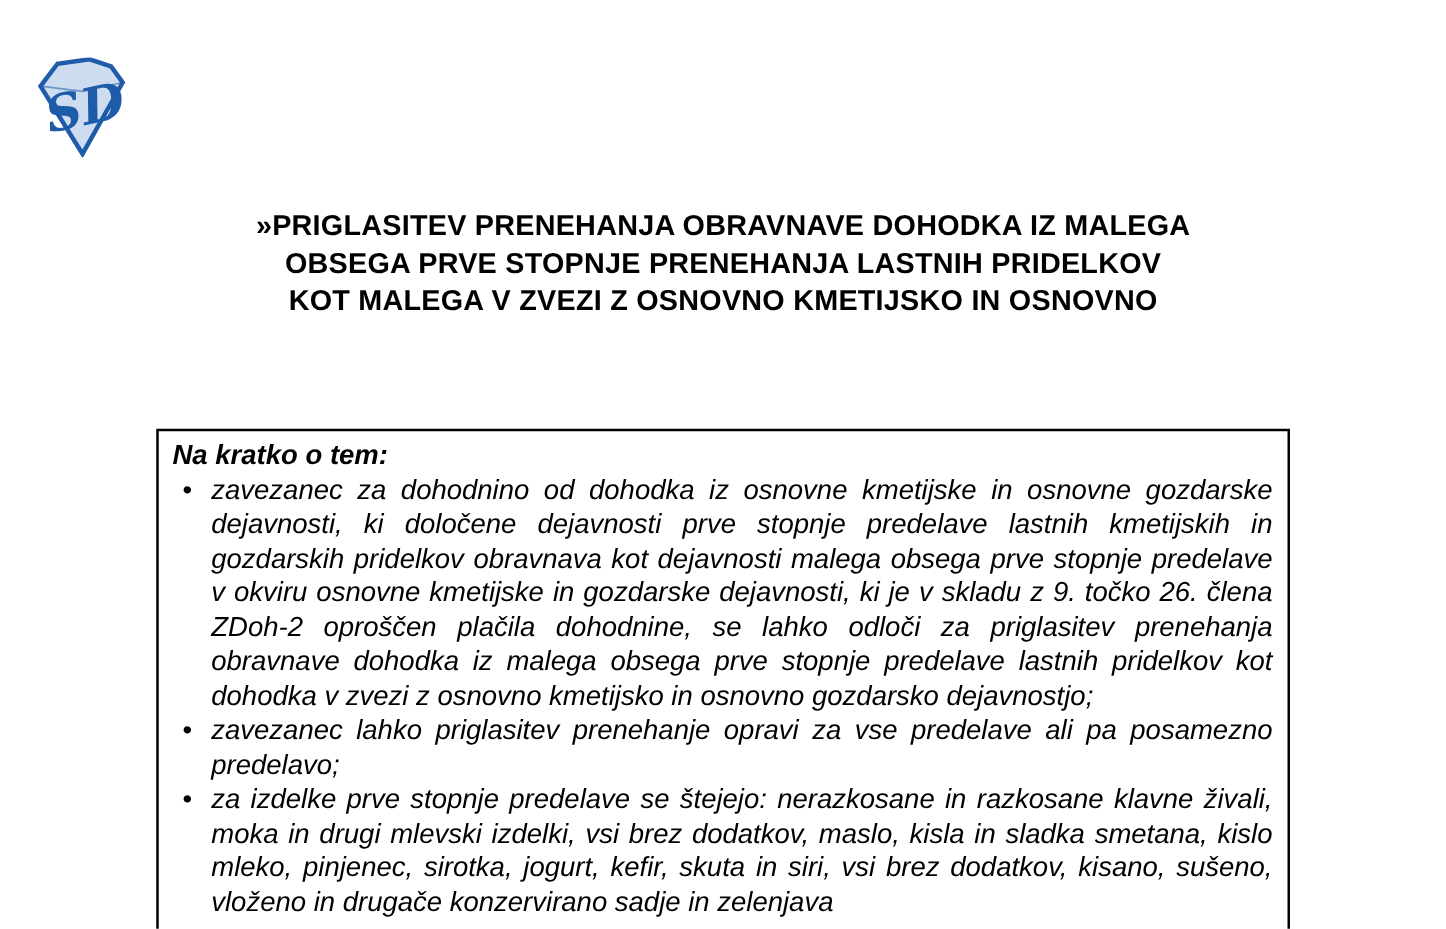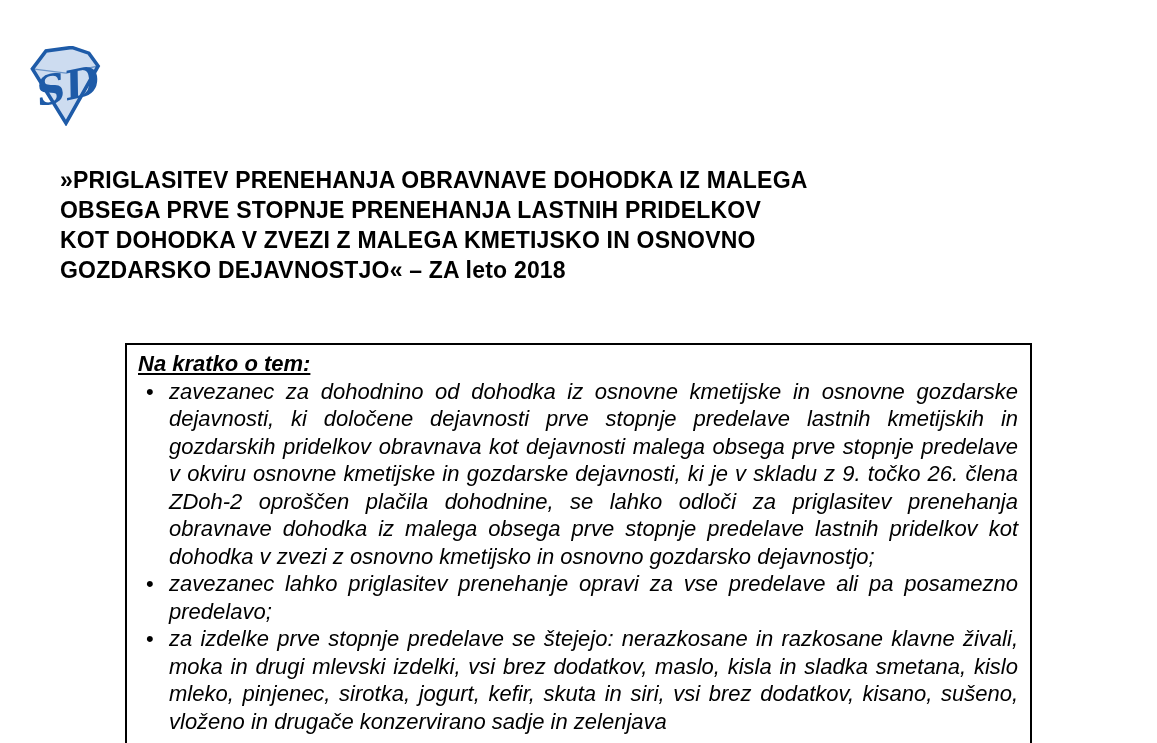--- a/index.html
+++ b/index.html
@@ -28,21 +28,21 @@
     font-style: italic;
     font-weight: bold;
     font-size: 56px;
     fill: #1e5ba8;
   }
 
   
   .title {
     position: absolute;
     left: 60px; right: 60px; top: 165px;
-    text-align: left;
+    text-align: center;
     font-weight: bold;
     font-size: 23px;
     line-height: 30px;
     letter-spacing: 0.2px;
   }
 
   
   .summary-box {
     position: absolute;
     left: 125px; top: 343px;
@@ -50,21 +50,20 @@
     height: 450px;
     border: 2px solid #000;
     padding: 5px 12px 0 11px;
     background: #ffffff;
   }
   .box-heading {
     font-size: 22px;
     line-height: 27.5px;
     font-weight: bold;
     font-style: italic;
-    text-decoration: underline;
   }
   .bullet-list { list-style: none; }
   .bullet-item {
     position: relative;
     padding-left: 31px;
     font-style: italic;
     font-size: 22px;
     line-height: 27.5px;
     text-align: justify;
   }
@@ -82,22 +81,21 @@
 
   <svg class="logo" viewBox="0 0 100 112" xmlns="http://www.w3.org/2000/svg">
     <polygon points="3,32 22,7 58,2 82,10 95,28 50,108" fill="#cddcf0"></polygon>
     <path class="facet" d="M3,32 L50,38 L95,28"></path>
     <text x="8" y="76" transform="rotate(-12 50 55)">SD</text>
   </svg>
 
   <div class="title">
     <div>»PRIGLASITEV PRENEHANJA OBRAVNAVE DOHODKA IZ MALEGA</div>
     <div>OBSEGA PRVE STOPNJE PRENEHANJA LASTNIH PRIDELKOV</div>
-    <div>KOT DOHODKA V ZVEZI Z MALEGA KMETIJSKO IN OSNOVNO</div>
-    <div>GOZDARSKO DEJAVNOSTJO« – ZA leto 2018</div>
+    <div>KOT MALEGA V ZVEZI Z OSNOVNO KMETIJSKO IN OSNOVNO</div>
   </div>
 
   <div class="summary-box">
     <div class="box-heading">Na kratko o tem:</div>
     <ul class="bullet-list">
       <li class="bullet-item">
         <span class="bullet-dot">•</span>
         <span>zavezanec za dohodnino od dohodka iz osnovne kmetijske in osnovne gozdarske dejavnosti, ki določene dejavnosti prve stopnje predelave lastnih kmetijskih in gozdarskih pridelkov obravnava kot dejavnosti malega obsega prve stopnje predelave v okviru osnovne kmetijske in gozdarske dejavnosti, ki je v skladu z 9. točko 26. člena ZDoh-2 oproščen plačila dohodnine, se lahko odloči za priglasitev prenehanja obravnave dohodka iz malega obsega prve stopnje predelave lastnih pridelkov kot dohodka v zvezi z osnovno kmetijsko in osnovno gozdarsko dejavnostjo;</span>
       </li>
       <li class="bullet-item">

